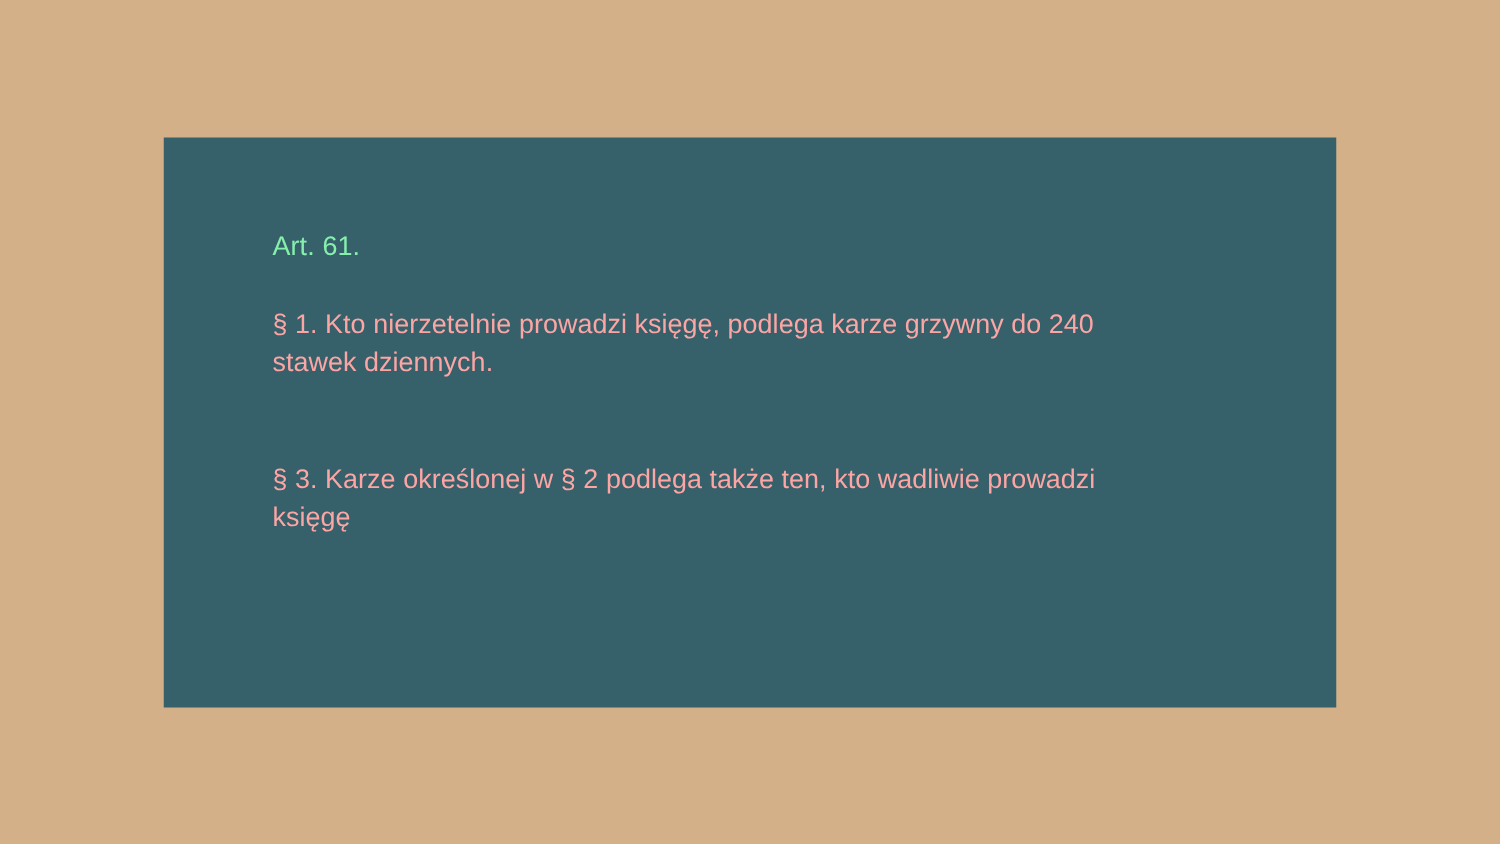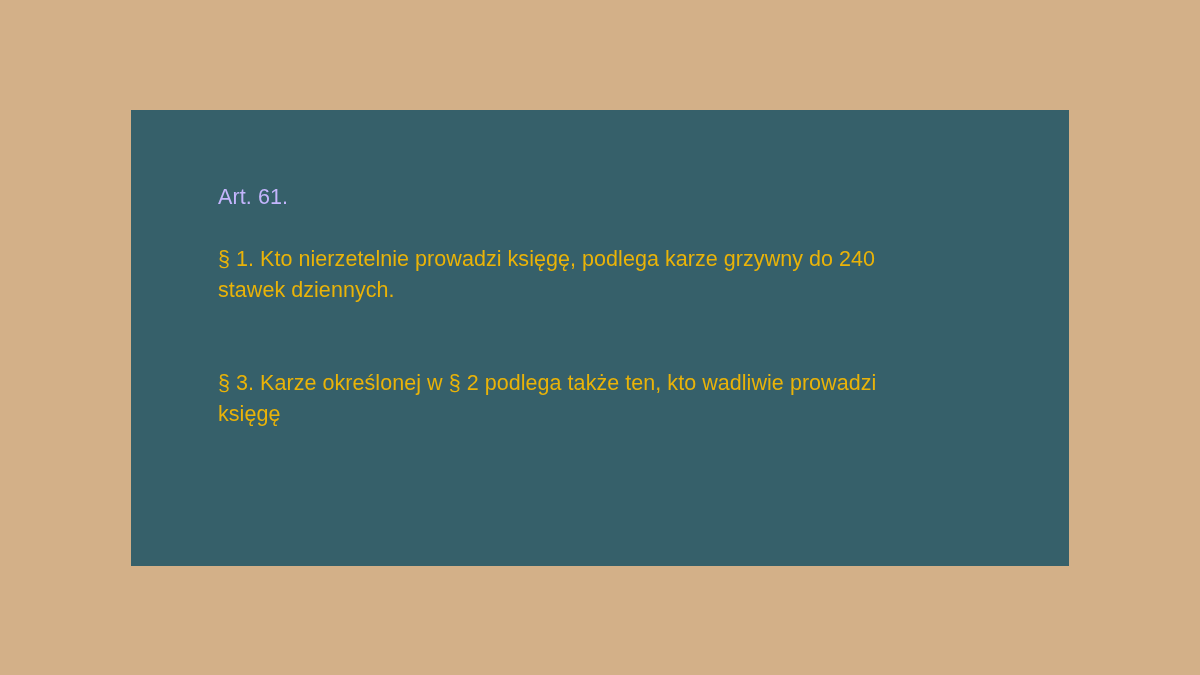--- a/index.html
+++ b/index.html
@@ -37,32 +37,32 @@
     left: 87px;   
     top: 72px;    
     width: 740px;
   }
 
   .legal-heading {
     font-family: "Liberation Sans", sans-serif;
     font-size: 21.5px;
     font-weight: 400;
     line-height: 31px;
-    color: #c4b5fd;
+    color: #86efac;
     letter-spacing: 0.1px;
     margin: 0;
     white-space: nowrap;
   }
 
   .legal-para {
     font-family: "Liberation Sans", sans-serif;
     font-size: 21.5px;
     font-weight: 400;
     line-height: 31px;
-    color: #eab308;
+    color: #fca5a5;
     letter-spacing: 0.05px;
     margin: 0;
     width: 726px;
   }
 
   .para-gap {
     height: 31px;
   }
 </style>
 </head>

